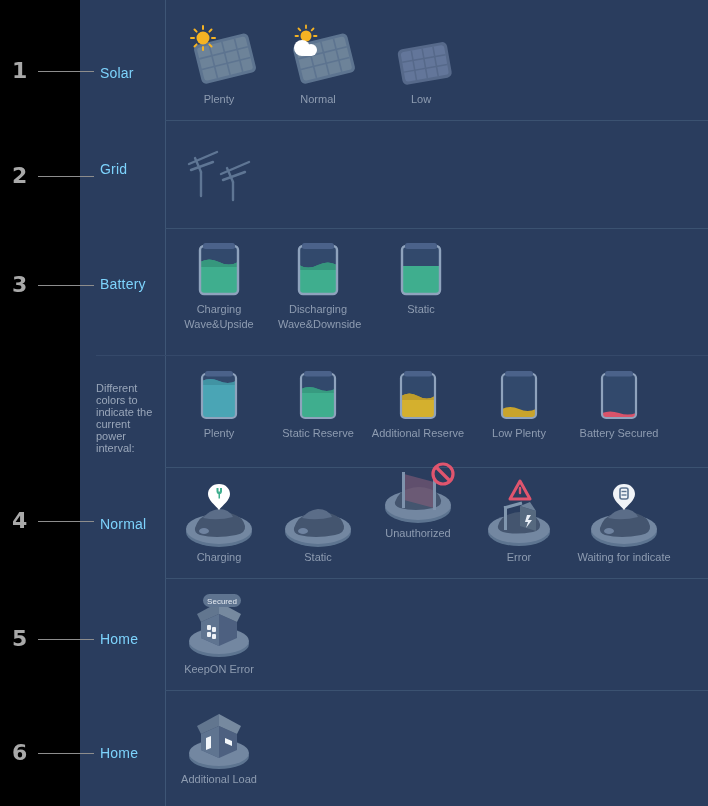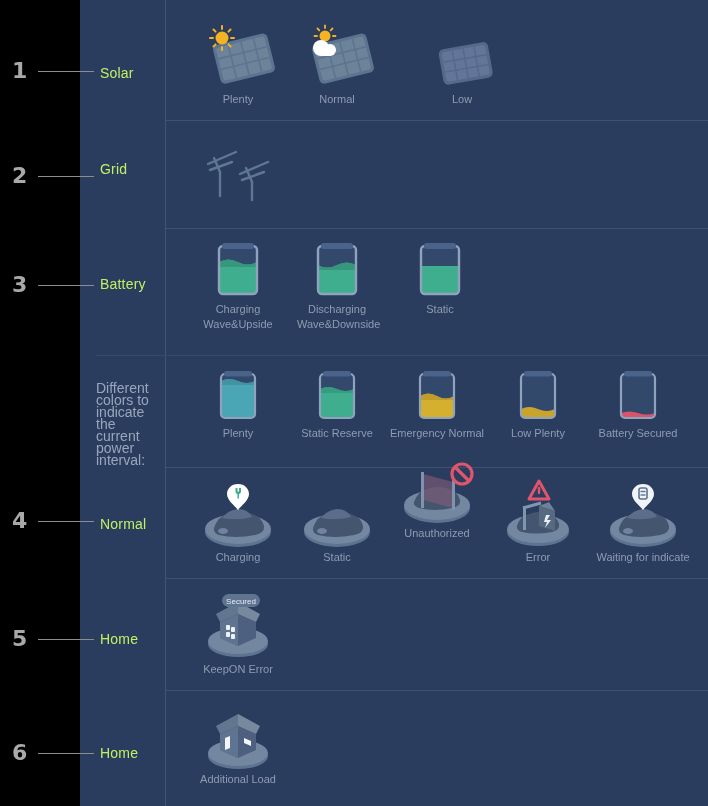--- a/index.html
+++ b/index.html
@@ -1,26 +1,26 @@
 <!DOCTYPE html>
 <html><head>
 <meta charset="utf-8">
 <style>
   html,body{margin:0;padding:0;background:#000;}
   body{width:708px;height:806px;position:relative;overflow:hidden;
        font-family:"Liberation Sans","DejaVu Sans",sans-serif;}
   #panel{position:absolute;left:80px;top:0;width:628px;height:806px;background:#2a3d5e;}
   .vdivline{position:absolute;left:165px;top:0;width:1px;height:806px;background:#3e5575;}
   .hdiv{position:absolute;left:165px;width:543px;height:1px;background:#3b5271;}
-  .rowlabel{position:absolute;left:100px;color:#bef264;font-size:14px;letter-spacing:.2px;}
+  .rowlabel{position:absolute;left:100px;color:#7dd3fc;font-size:14px;letter-spacing:.2px;}
   .num{position:absolute;color:#a9a9a9;font-size:22px;font-weight:bold;font-family:"DejaVu Sans",sans-serif;}
   .leader{position:absolute;height:1px;background:#8d8d8d;}
-  .cell{position:absolute;text-align:center;margin-left:19px;}
+  .cell{position:absolute;text-align:center;}
   .cap{color:#8e9cb1;font-size:11px;line-height:15px;white-space:nowrap;}
-  .note{position:absolute;left:96px;color:#9aa7ba;font-size:14px;line-height:12px;width:66px;}
+  .note{position:absolute;left:96px;color:#9aa7ba;font-size:11px;line-height:12px;width:66px;}
   .iconwrap{position:relative;margin:0 auto;text-align:right;}
   svg{display:block;overflow:visible;}
 </style>
 </head>
 <body>
 
 <div id="panel"></div>
 <div class="vdivline"></div>
 
 <div class="hdiv" style="top:120px"></div>
@@ -115,21 +115,21 @@
       <g transform="translate(16,18)">
         <circle cx="8" cy="8" r="8" fill="#ffffff"></circle>
         <circle cx="17" cy="10" r="6" fill="#ffffff"></circle>
         <rect x="7" y="9" width="12" height="7" rx="3.5" fill="#ffffff"></rect>
       </g>
     </svg>
   </div>
   <div class="cap">Normal</div>
 </div>
 
-<div class="cell" style="left:403px;top:22px;width:80px">
+<div class="cell" style="left:381px;top:22px;width:80px">
   <div class="iconwrap">
     <svg width="80" height="70" viewBox="0 0 80 70">
       <g transform="translate(16,28) rotate(-10)">
         <rect x="0" y="0" width="50" height="36" rx="5" fill="#56698a"></rect>
         <rect x="3" y="3" width="44" height="30" rx="3" fill="#63769a"></rect>
         <g stroke="#56698a" stroke-width="1.5">
           <line x1="3" y1="13" x2="47" y2="13"></line>
             <line x1="3" y1="23" x2="47" y2="23"></line>
           <line x1="14" y1="3" x2="14" y2="33"></line>
             <line x1="25" y1="3" x2="25" y2="33"></line>
@@ -266,21 +266,21 @@
         </defs>
       <rect x="33" y="6" width="34" height="44" rx="4" fill="#32496c"></rect>
       <g clip-path="url(#bl3)">
         <path d="M33 28 q8 -5 17 0 q9 5 17 0 L67 50 L33 50 Z" fill="#d4b02e"></path>
         <path d="M33 28 q8 -5 17 0 q9 5 17 0 L67 32 L33 32 Z" fill="#b8952a" opacity=".7"></path>
       </g>
       <rect x="33" y="6" width="34" height="44" rx="4" fill="none" stroke="#8fa3bd" stroke-width="2.2"></rect>
       <rect x="36" y="3" width="28" height="5.5" rx="2.5" fill="#4b628a"></rect>
     </svg>
   </div>
-  <div class="cap">Emergency Normal</div>
+  <div class="cap">Additional Reserve</div>
 </div>
 
 <div class="cell" style="left:482px;top:368px;width:74px">
   <div class="iconwrap">
     <svg width="74" height="58" viewBox="0 0 74 58">
       <defs>
           <clipPath id="bl4">
             <rect x="20" y="6" width="34" height="44" rx="4"></rect>
           </clipPath>
         </defs>

